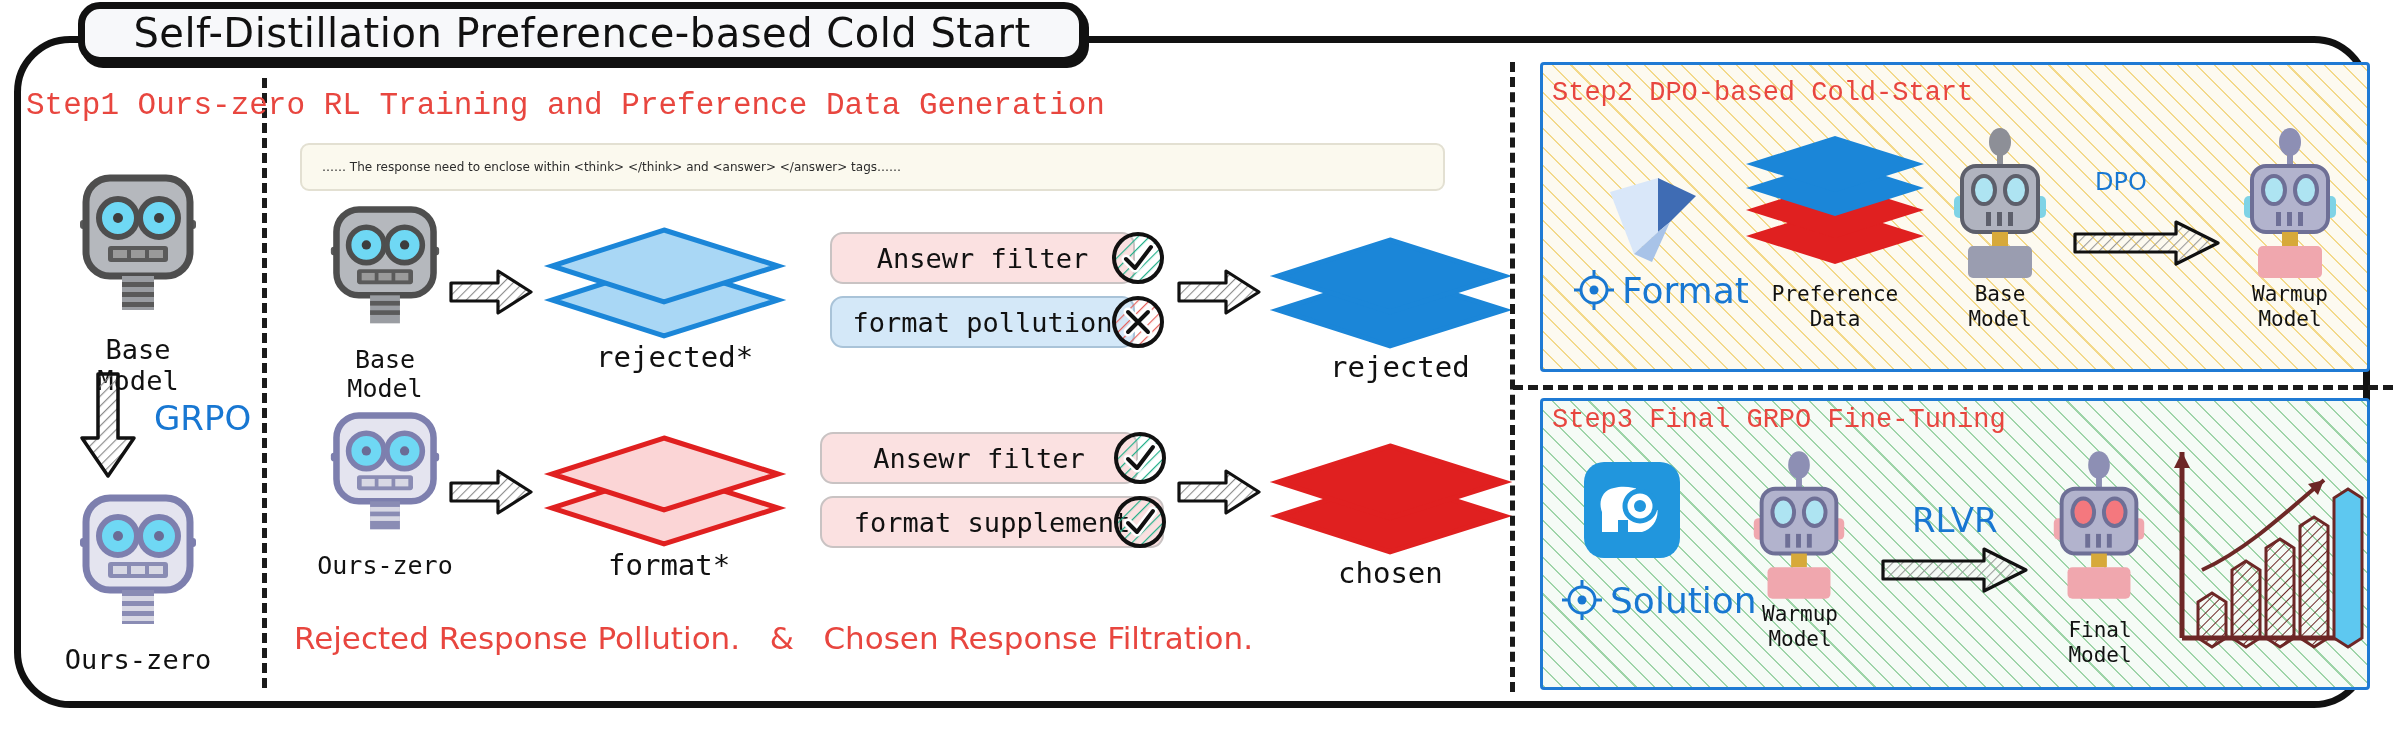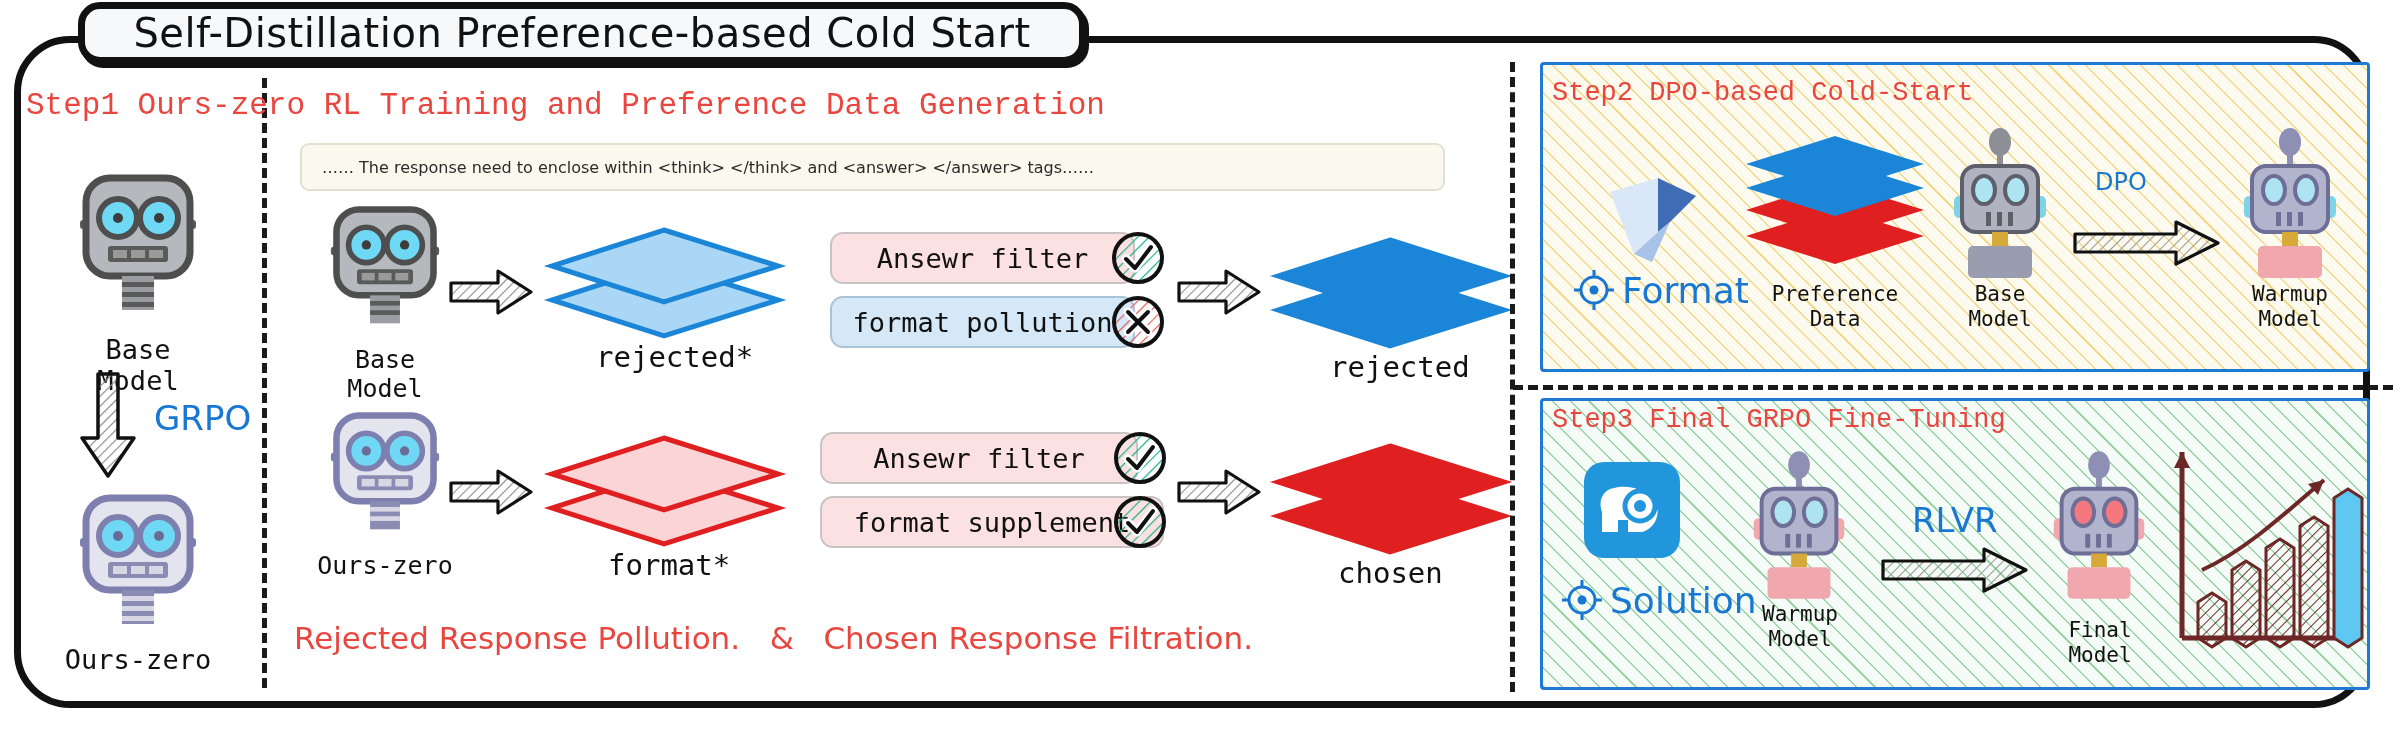--- a/index.html
+++ b/index.html
@@ -46,21 +46,21 @@
   #step1-head{left:26px;top:88px;font-size:31px;}
   #step2-head{left:1552px;top:78px;font-size:27px;}
   #step3-head{left:1552px;top:405px;font-size:27px;}
 
   
   .prompt-box{
     position:absolute;left:300px;top:143px;width:1145px;height:48px;
     background:#fbf9ee;border:2px solid #e3e0d2;border-radius:9px;box-sizing:border-box;
     display:flex;align-items:center;padding-left:20px;
   }
-  .prompt-box span{font-size:16px;color:#2b2b2b;font-family:"DejaVu Sans",sans-serif;white-space:nowrap;}
+  .prompt-box span{font-size:12px;color:#2b2b2b;font-family:"DejaVu Sans",sans-serif;white-space:nowrap;}
 
   
   .robot{position:absolute;}
   .robot .cap{font-family:"DejaVu Sans Mono",monospace;font-size:27px;color:#111;
     text-align:center;white-space:pre-line;line-height:1.15;margin-top:4px;}
 
   
   .stack{position:absolute;}
 
   

